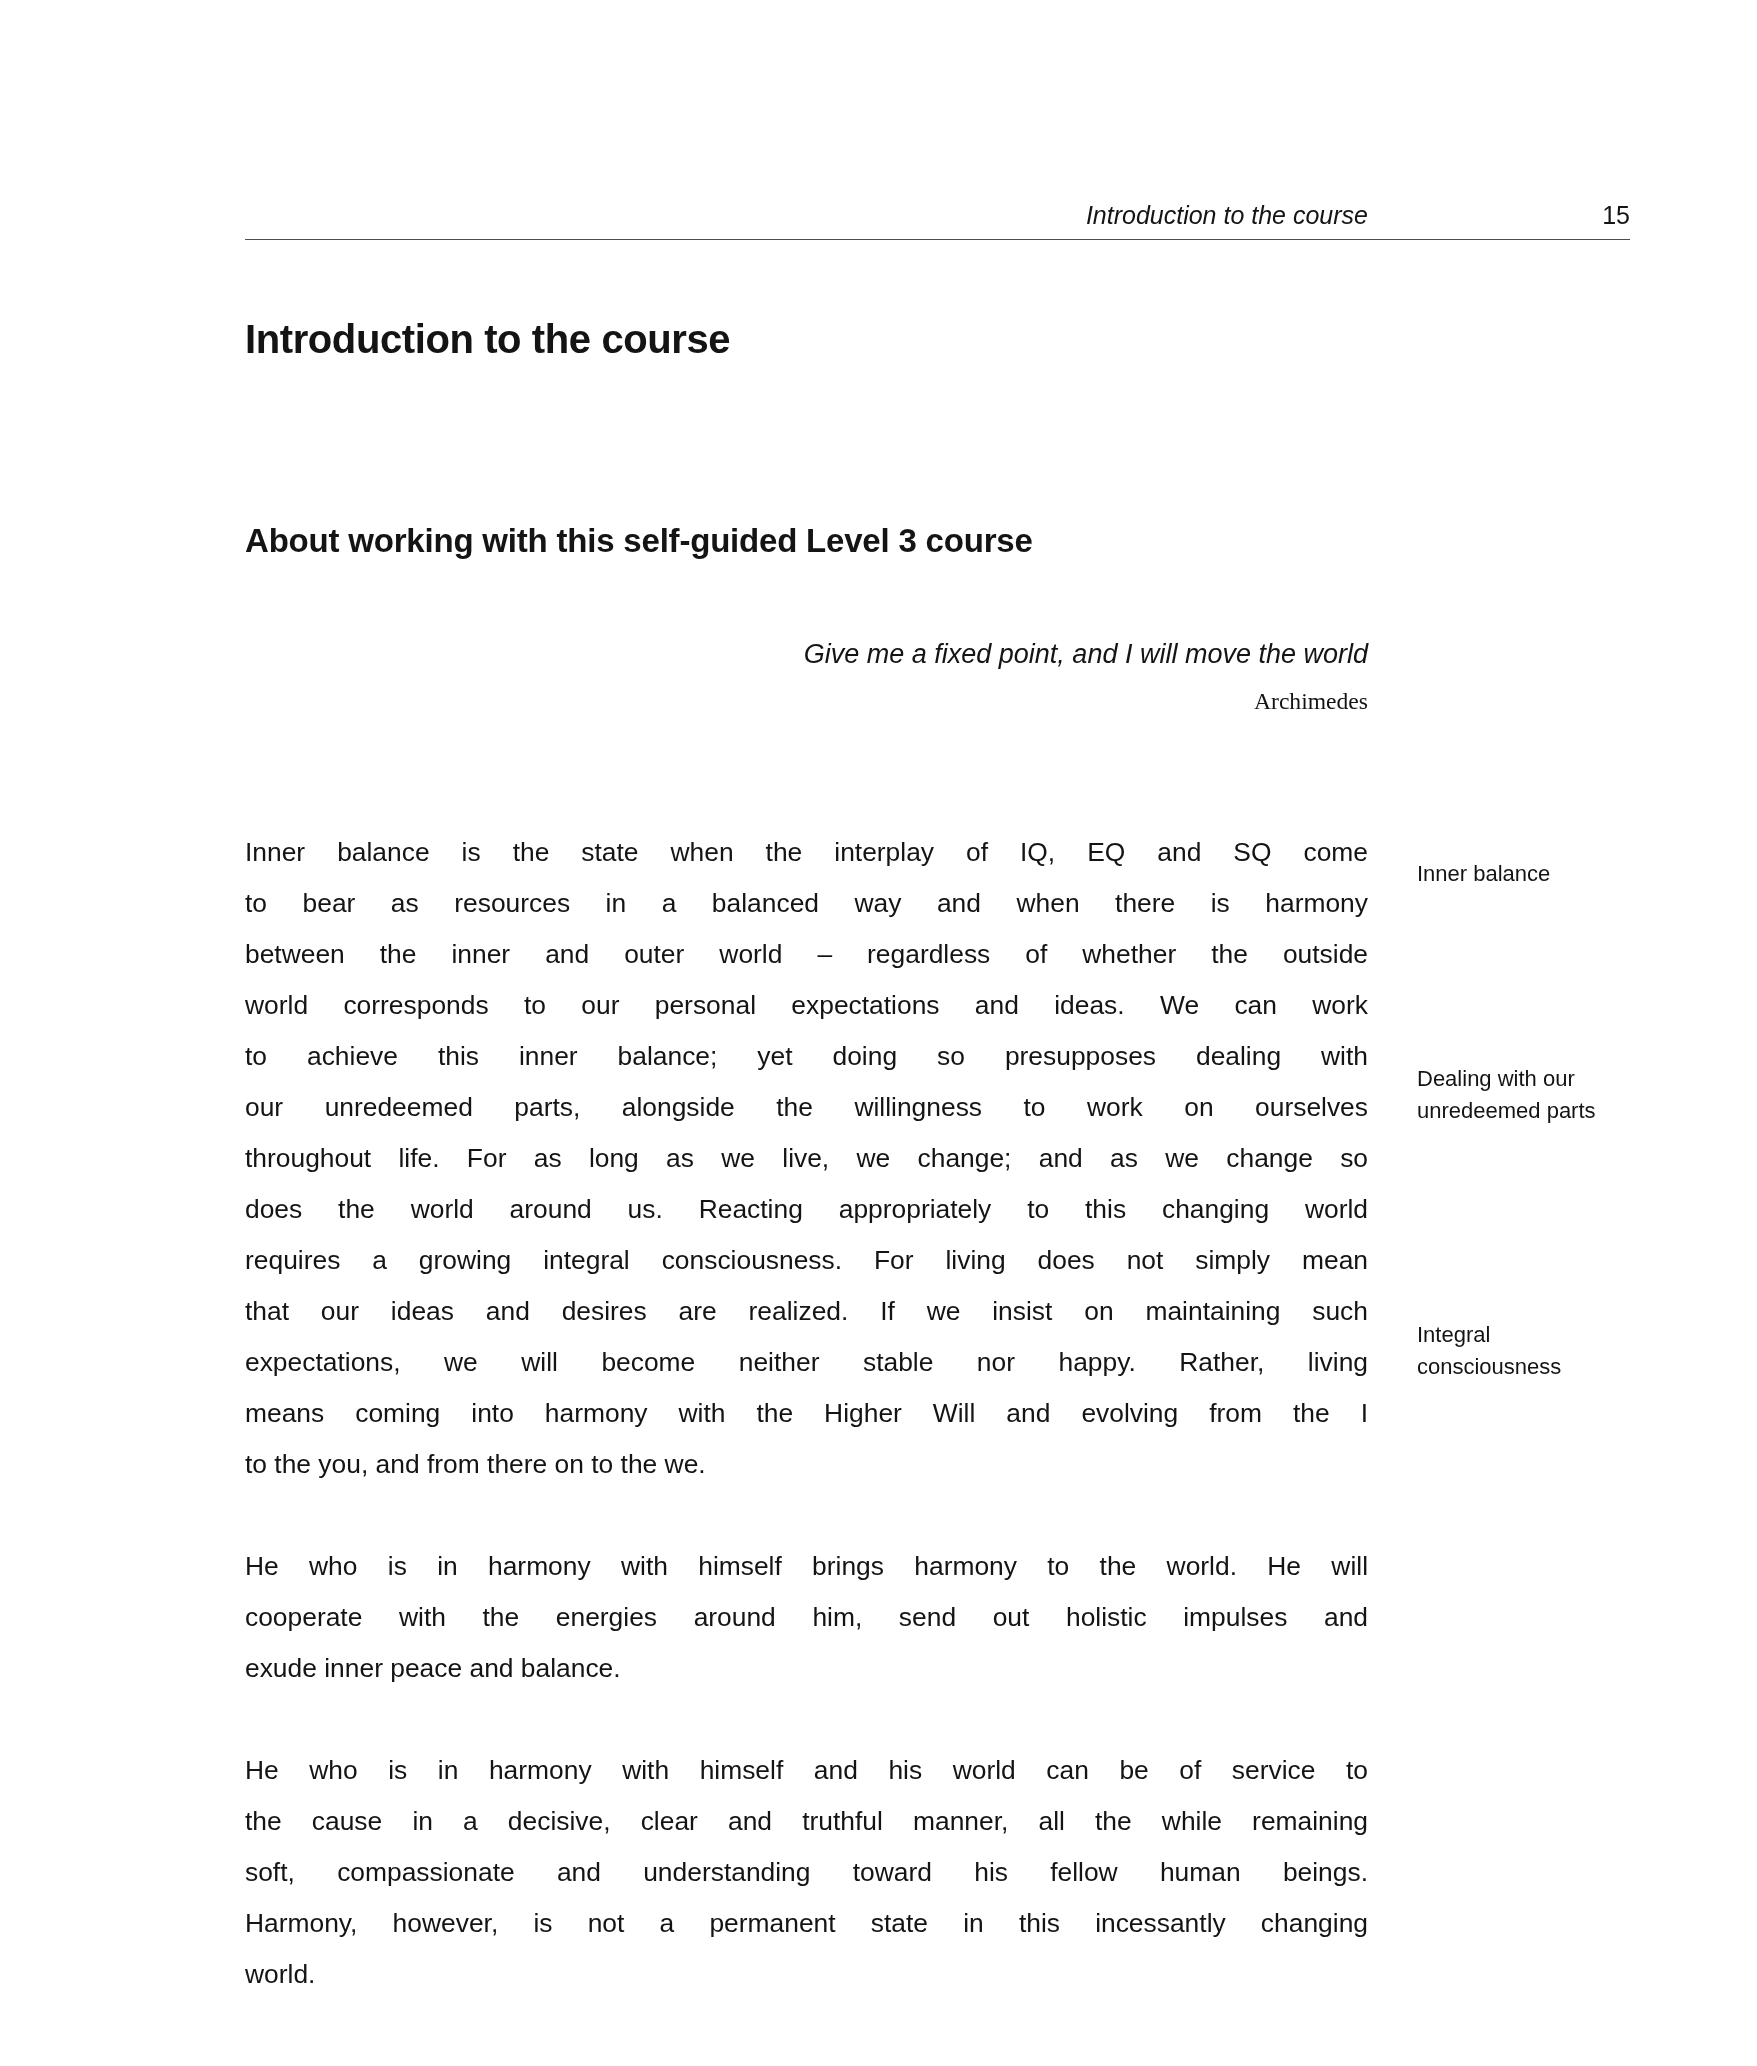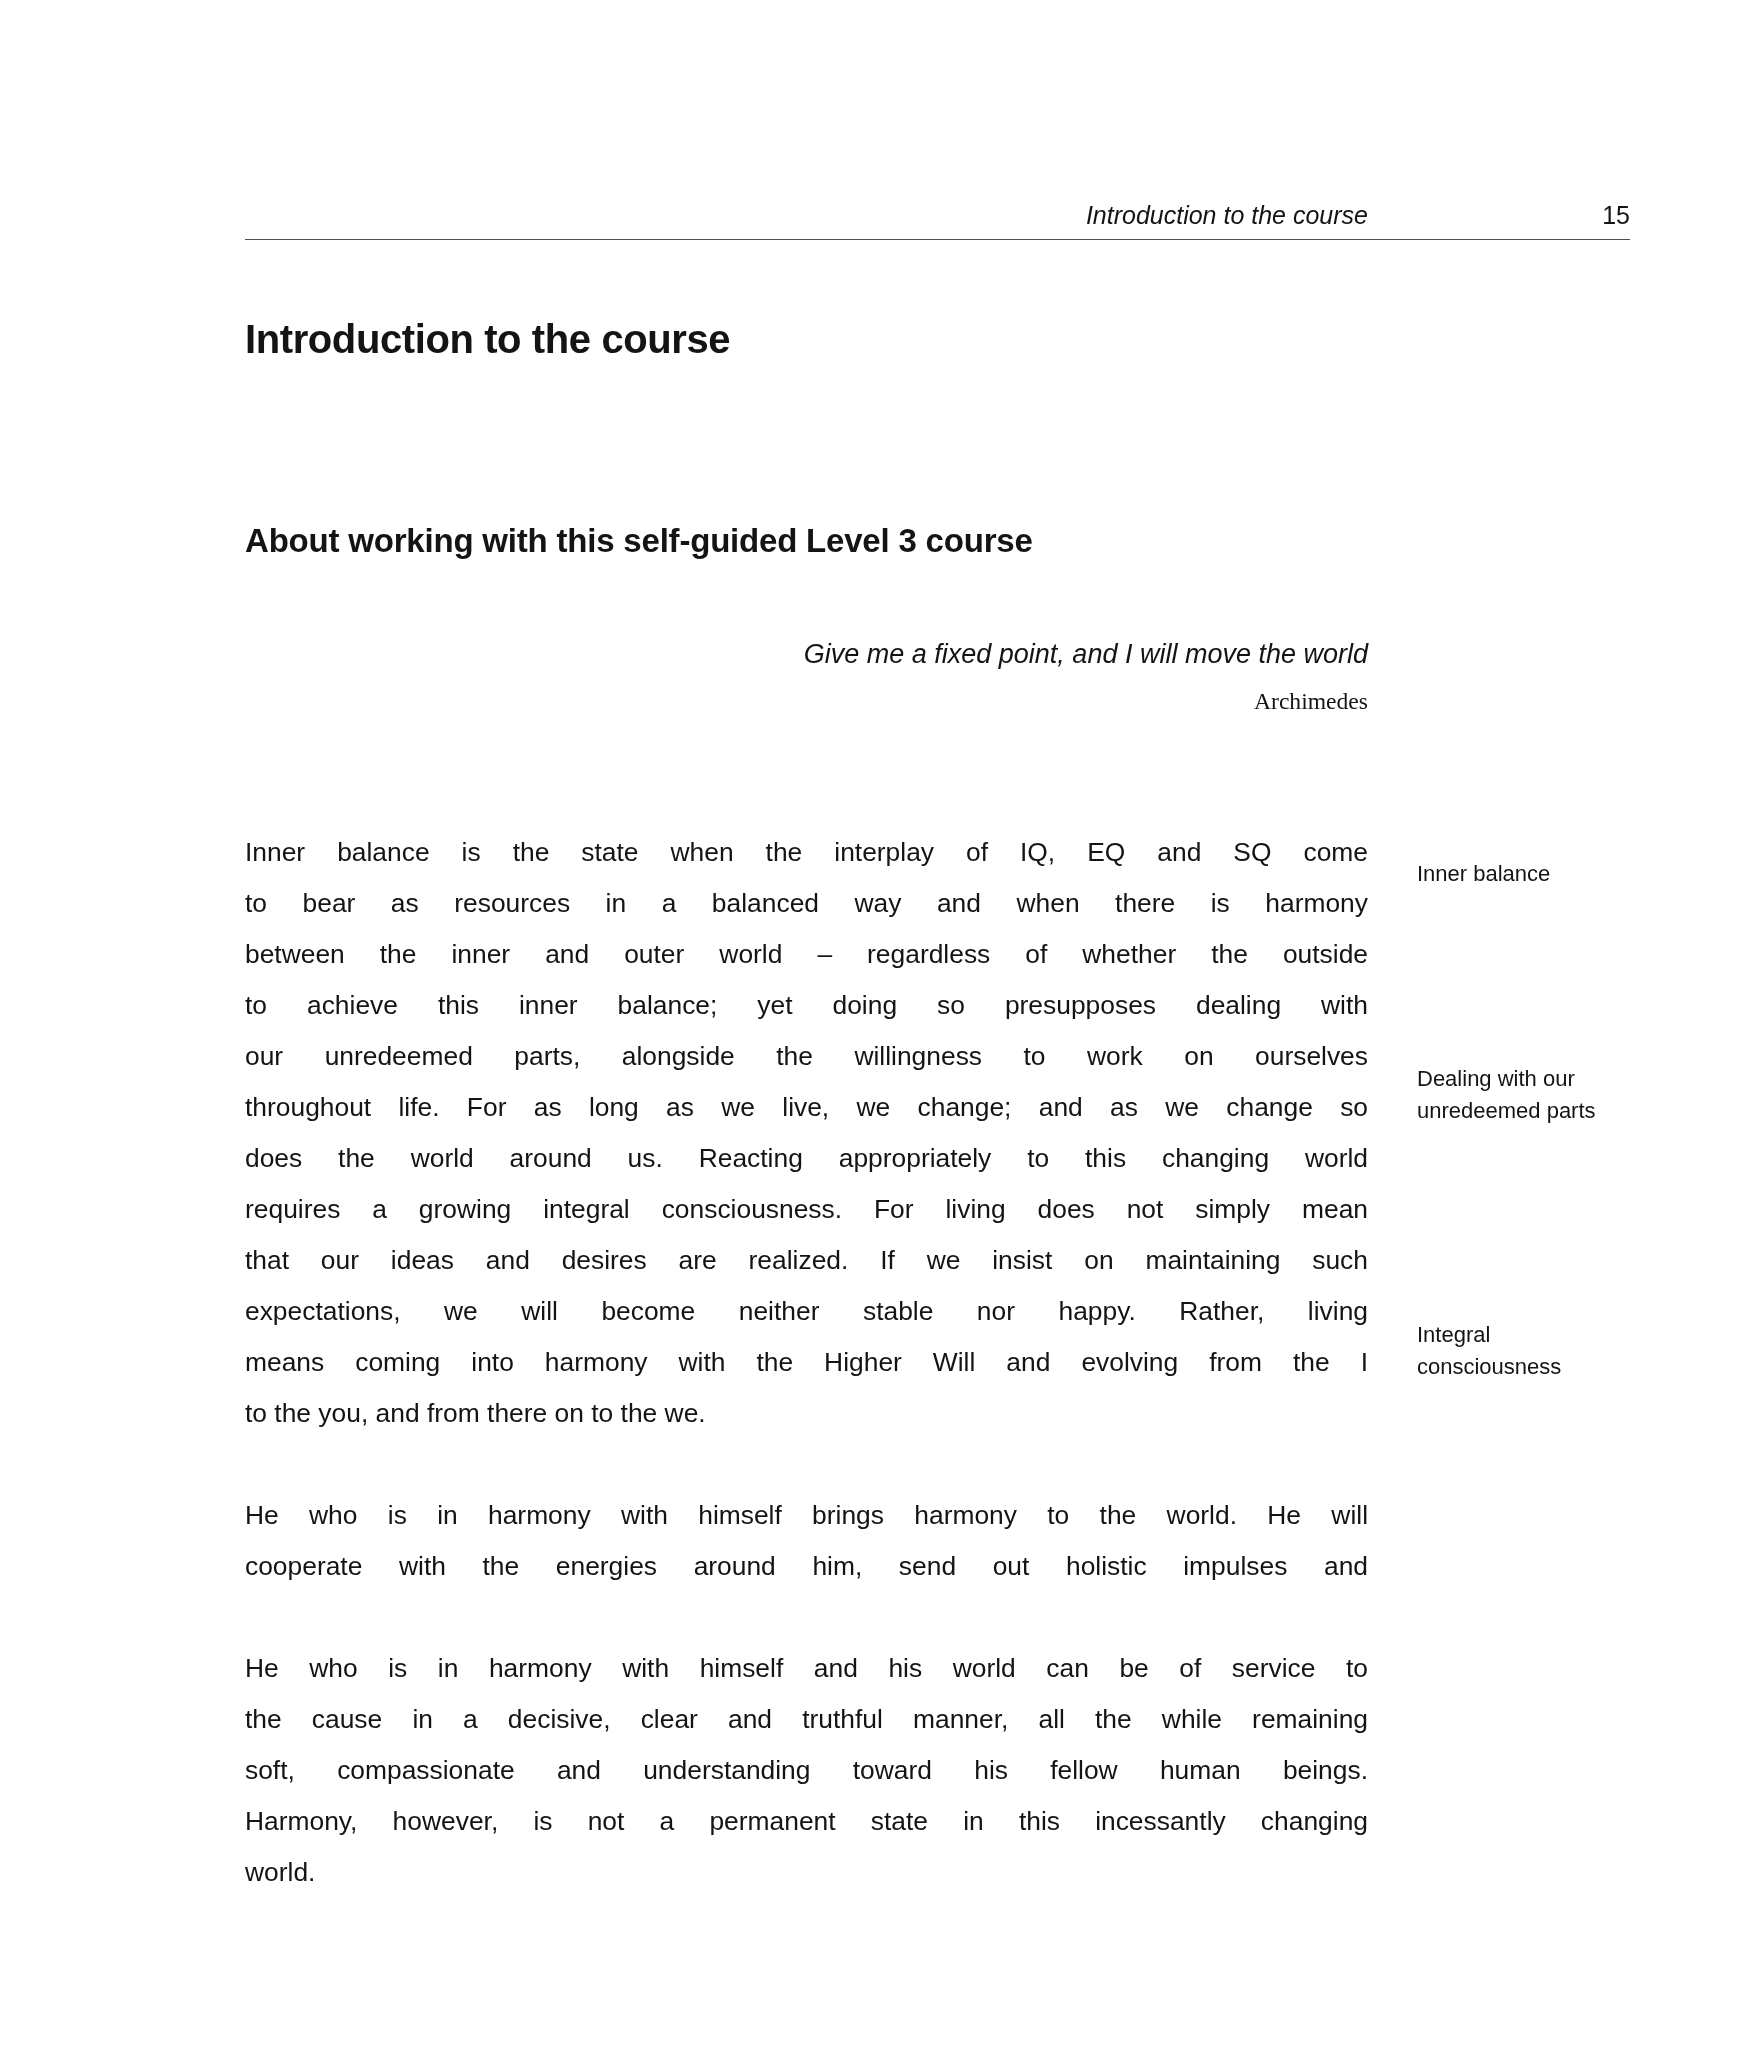--- a/index.html
+++ b/index.html
@@ -128,33 +128,35 @@
   <div class="epigraph">
     <div class="epigraph-quote">Give me a fixed point, and I will move the world</div>
     <div class="epigraph-attribution">Archimedes</div>
   </div>
 
   <div class="body-text">
     <div class="paragraph">
         <div class="pline">Inner balance is the state when the interplay of IQ, EQ and SQ come</div>
         <div class="pline">to bear as resources in a balanced way and when there is harmony</div>
         <div class="pline">between the inner and outer world – regardless of whether the outside</div>
+        <div class="pline">world corresponds to our personal expectations and ideas. We can work</div>
         <div class="pline">to achieve this inner balance; yet doing so presupposes dealing with</div>
         <div class="pline">our unredeemed parts, alongside the willingness to work on ourselves</div>
         <div class="pline">throughout life. For as long as we live, we change; and as we change so</div>
         <div class="pline">does the world around us. Reacting appropriately to this changing world</div>
         <div class="pline">requires a growing integral consciousness. For living does not simply mean</div>
         <div class="pline">that our ideas and desires are realized. If we insist on maintaining such</div>
         <div class="pline">expectations, we will become neither stable nor happy. Rather, living</div>
         <div class="pline">means coming into harmony with the Higher Will and evolving from the I</div>
         <div class="pline final">to the you, and from there on to the we.</div>
       </div>
     <div class="paragraph">
         <div class="pline">He who is in harmony with himself brings harmony to the world. He will</div>
         <div class="pline">cooperate with the energies around him, send out holistic impulses and</div>
+        <div class="pline final">exude inner peace and balance.</div>
       </div>
     <div class="paragraph">
         <div class="pline">He who is in harmony with himself and his world can be of service to</div>
         <div class="pline">the cause in a decisive, clear and truthful manner, all the while remaining</div>
         <div class="pline">soft, compassionate and understanding toward his fellow human beings.</div>
         <div class="pline">Harmony, however, is not a permanent state in this incessantly changing</div>
         <div class="pline final">world.</div>
       </div>
   </div>
 

